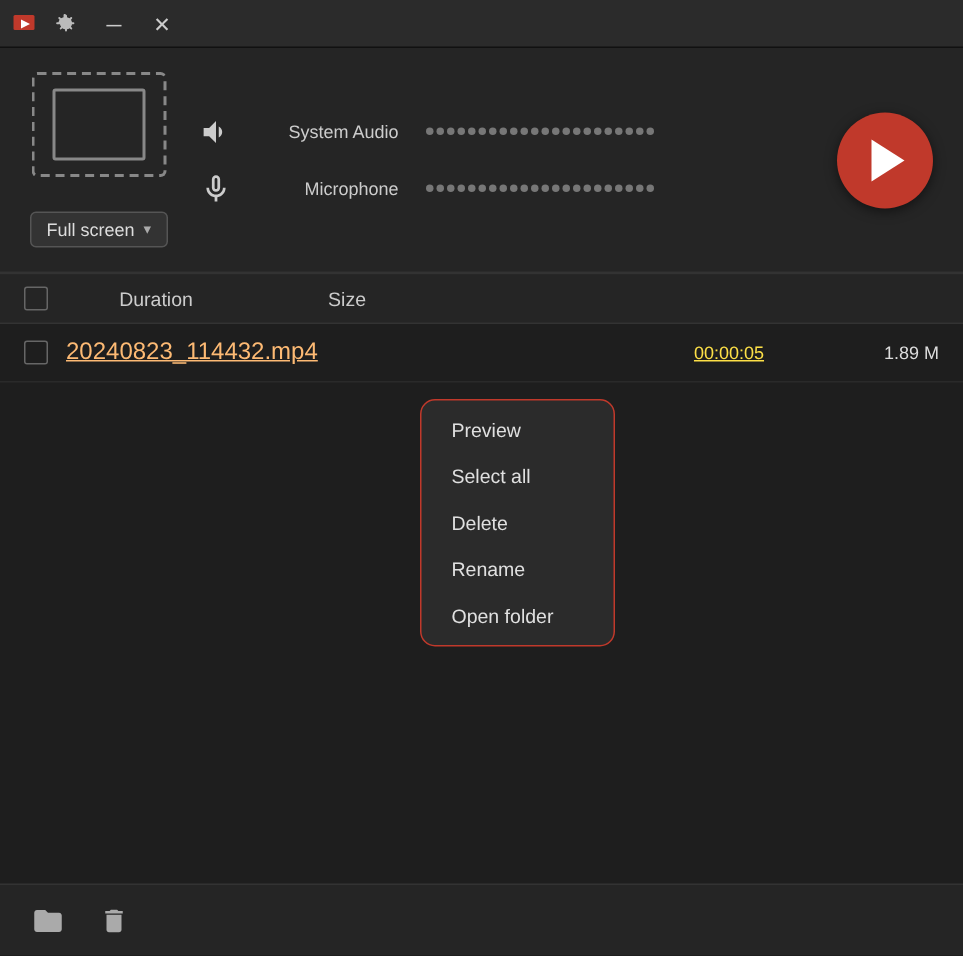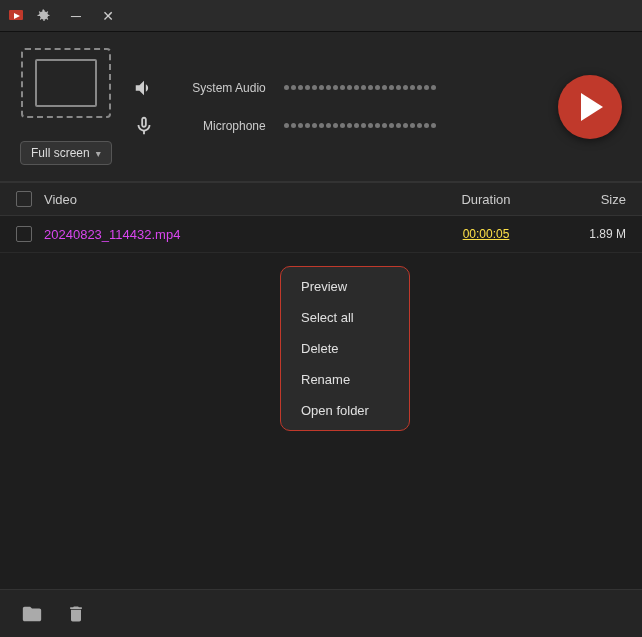--- a/index.html
+++ b/index.html
@@ -263,22 +263,23 @@
       cursor: pointer;
     }
 
     .row-check {
       width: 28px;
       flex-shrink: 0;
     }
 
     .row-name {
       flex: 1;
-      font-size: 13px;
-      color: #d946ef;
+      font-size: 16px;
+      color: #fdba74;
+      text-decoration: underline;
     }
 
     .row-duration {
       width: 120px;
       text-align: center;
       font-size: 12px;
       color: #fde047;
       text-decoration: underline;
     }
 
@@ -452,21 +453,20 @@
   </div>
 
   <div class="divider"></div>
 
   <div class="file-list-area">
 
     <div class="table-header">
       <div class="col-check">
         <div class="checkbox"></div>
       </div>
-      <div class="col-video">Video</div>
       <div class="col-duration">Duration</div>
       <div class="col-size">Size</div>
     </div>
 
     <div class="table-body">
 
       <div class="table-row">
         <div class="row-check">
           <div class="checkbox"></div>
         </div>

